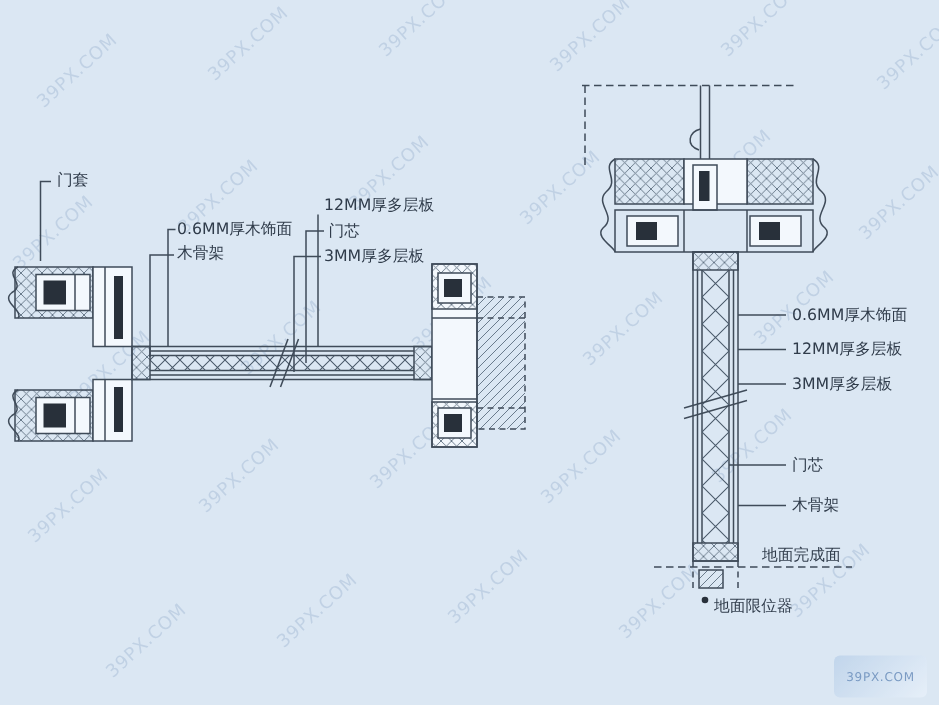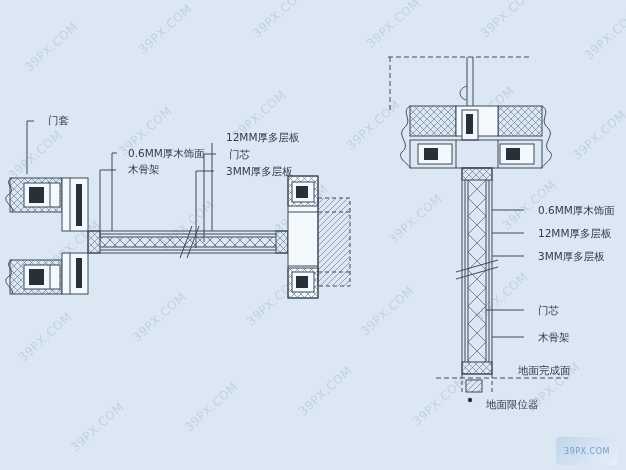--- a/index.html
+++ b/index.html
@@ -21,21 +21,20 @@
     pointer-events:none;
     user-select:none;
   }
   svg.draw{position:absolute;left:0;top:0;}
   .lbl{
     position:absolute;
     font-size:10.5px;
     color:#303c4b;
     white-space:nowrap;
     line-height:12px;
-    margin-left:10px;
   }
   .corner-logo{
     position:absolute;left:556px;top:437px;width:62px;height:28px;
     background:linear-gradient(135deg,#b9d0e9,#eaf2fb);
     border-radius:4px;opacity:.75;
     display:flex;align-items:center;justify-content:center;
   }
   .corner-logo span{font-size:8px;color:#5b82b4;letter-spacing:.5px;}
 </style>
 </head>

